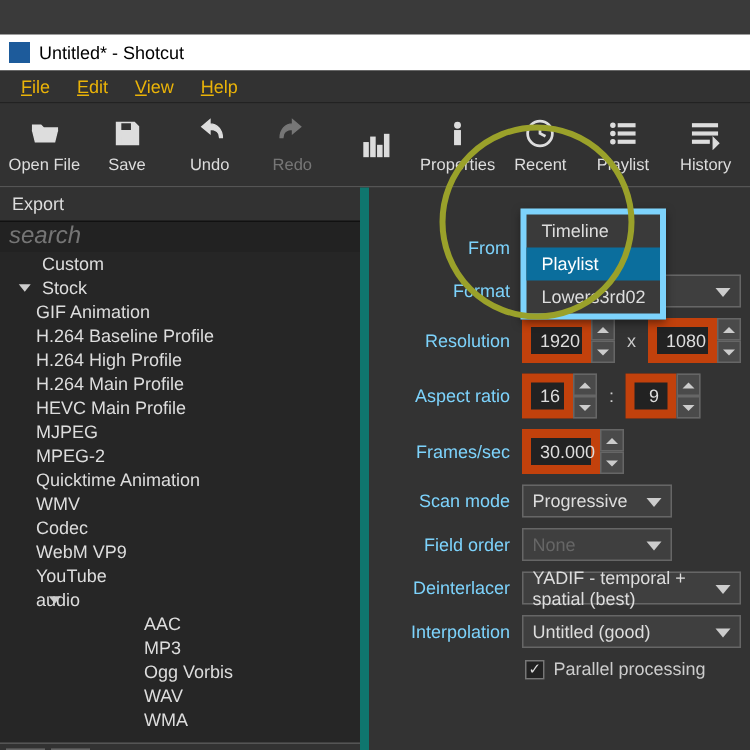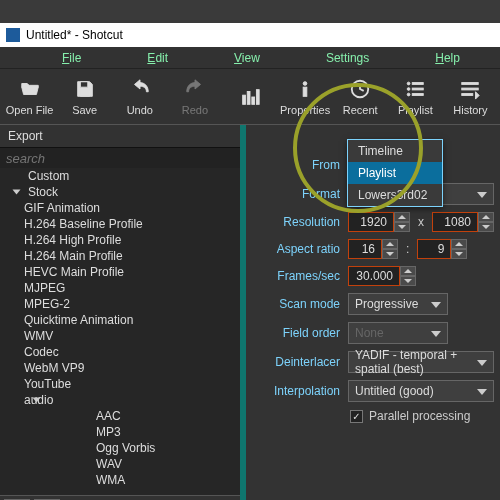--- a/index.html
+++ b/index.html
@@ -1,51 +1,51 @@
 <!DOCTYPE html>
 <html><head>
 <meta charset="utf-8">
 <style>
   * { box-sizing: border-box; margin: 0; padding: 0; font-family: "Segoe UI", Tahoma, sans-serif; }
   body { width: 500px; height: 500px; background: #3a3a3a; color: #ccc; font-size: 12px; overflow: hidden; position: relative; }
   .titlebar { background: #fff; height: 24px; display: flex; align-items: center; padding: 0 6px; color: #000; font-size: 12px; margin-top: 23px; }
   .titlebar .logo { width: 14px; height: 14px; background: #1d5b9b; margin-right: 6px; }
   .menubar { background: #323232; height: 22px; display: flex; align-items: center; padding: 0 6px; gap: 2px; border-bottom: 1px solid #222; }
-  .menubar span { padding: 2px 8px; color: #86efac; cursor: default; margin-left: 48px; }
+  .menubar span { padding: 2px 8px; color: #eab308; cursor: default; }
   .menubar span u { text-decoration: underline; }
   .toolbar { background: #323232; height: 56px; display: flex; align-items: center; padding: 0 2px; gap: 0; border-bottom: 1px solid #555; }
   .toolbtn { display: flex; flex-direction: column; align-items: center; justify-content: center; width: 58px; height: 52px; color: #ddd; font-size: 11px; gap: 4px; }
   .toolbtn svg { width: 22px; height: 22px; fill: #ddd; stroke: #ddd; }
   .toolbtn.disabled { opacity: 0.4; }
   .main { display: flex; height: 398px; }
   .left { width: 272px; background: #2e2e2e; display: flex; flex-direction: column; border-right: 6px solid #0f766e; }
   .left .pane-title { background: #323232; padding: 4px 8px; font-size: 12px; color: #ddd; border-bottom: 1px solid #111; }
-  .left .searchbar { background: #222; margin: 0; padding: 3px 6px; font-size: 13px; color: #888; font-style: italic; border: none; height: 20px; }
+  .left .searchbar { background: #222; margin: 0; padding: 3px 6px; font-size: 16px; color: #888; font-style: italic; border: none; height: 20px; }
   .tree { flex: 1; overflow: auto; background: #262626; font-size: 12px; }
   .tree .item { padding: 1px 0 1px 28px; color: #ddd; white-space: nowrap; }
   .tree .item.lvl2 { padding-left: 24px; }
   .tree .item.lvl3 { padding-left: 96px; }
   .tree .expander { position: relative; }
   .tree .expander::before { content: ""; position: absolute; left: 14px; top: 4px; border-top: 4px solid transparent; border-bottom: 4px solid transparent; border-left: 5px solid #ccc; transform: rotate(90deg); }
   .tree .expander.lvl2::before { left: 34px; }
   .tree-footer { background: #323232; height: 28px; display: flex; align-items: center; padding: 0 4px; gap: 4px; border-top: 1px solid #555; }
   .sqbtn { width: 26px; height: 22px; background: #444; border: 1px solid #666; display: flex; align-items: center; justify-content: center; color: #ddd; font-size: 16px; line-height: 1; }
   .right { flex: 1; background: #333; padding: 0 6px 6px 8px; position: relative; }
   .row { display: flex; align-items: center; margin: 7px 0; gap: 8px; }
   .row .label { width: 86px; text-align: right; color: #7dd3fc; font-size: 12px; }
   .dropdown { background: #3f3f3f; border: 1px solid #666; height: 22px; display: flex; align-items: center; padding: 0 6px; color: #ddd; font-size: 12px; position: relative; min-width: 60px; }
   .dropdown .tri { position: absolute; right: 6px; top: 8px; border-left: 5px solid transparent; border-right: 5px solid transparent; border-top: 6px solid #ccc; }
-  .menu { position: absolute; background: #3a3a3a; border: 1px solid #7dd3fc; min-width: 96px; z-index: 10; box-shadow: 0 2px 6px rgba(0,0,0,.5); }
+  .menu { position: absolute; background: #3a3a3a; border: 4px solid #7dd3fc; min-width: 96px; z-index: 10; box-shadow: 0 2px 6px rgba(0,0,0,.5); }
   .menu .mitem { padding: 4px 10px; color: #ddd; font-size: 12px; }
   .menu .mitem.sel { background: #0b6e9d; color: #fff; }
   .tabs { display: flex; gap: 4px; margin: 8px 0 6px 0; }
   .tab { background: #3a3a3a; border: 1px solid #666; padding: 3px 10px; color: #ddd; font-size: 12px; border-radius: 3px; }
   .tab.active { background: #555; border-color: #888; }
   .spin { display: flex; align-items: stretch; }
-  .spin .val { background: #222; border: 1px solid #c2410c; padding: 2px 6px; width: 46px; text-align: right; color: #ddd; font-size: 12px; }
+  .spin .val { background: #222; border: 6px solid #c2410c; padding: 2px 6px; width: 46px; text-align: right; color: #ddd; font-size: 12px; }
   .spin .btns { display: flex; flex-direction: column; width: 16px; }
   .spin .btns div { flex: 1; background: #4a4a4a; border: 1px solid #666; display: flex; align-items: center; justify-content: center; }
   .spin .btns div::before { content: ""; border-left: 4px solid transparent; border-right: 4px solid transparent; }
   .spin .btns div:first-child::before { border-bottom: 4px solid #ccc; }
   .spin .btns div:last-child::before { border-top: 4px solid #ccc; }
   .disabled-field { color: #666 !important; }
   .chk { display: flex; align-items: center; gap: 6px; margin-left: 96px; }
   .chk .box { width: 13px; height: 13px; background: #222; border: 1px solid #777; color: #ddd; font-size: 10px; display: flex; align-items: center; justify-content: center; }
   .highlight-ring { position: absolute; width: 130px; height: 130px; border: 4px solid #9aa12a; border-radius: 50%; left: 293px; top: 83px; pointer-events: none; z-index: 20; }
 </style>
@@ -54,21 +54,20 @@
 
 <div class="titlebar">
   <div class="logo"></div>
   <span>Untitled* - Shotcut</span>
 </div>
 
 <div class="menubar">
   <span><u>F</u>ile</span>
   <span><u>E</u>dit</span>
   <span><u>V</u>iew</span>
-  <span>Settings</span>
   <span><u>H</u>elp</span>
 </div>
 
 <div class="toolbar">
   <div class="toolbtn">
     <svg viewBox="0 0 24 24">
         <path d="M3 6h6l2 2h10v2H3z M3 10h18l-2 8H5z" fill="#ddd"></path>
       </svg>
     <span>Open File</span>
   </div>

